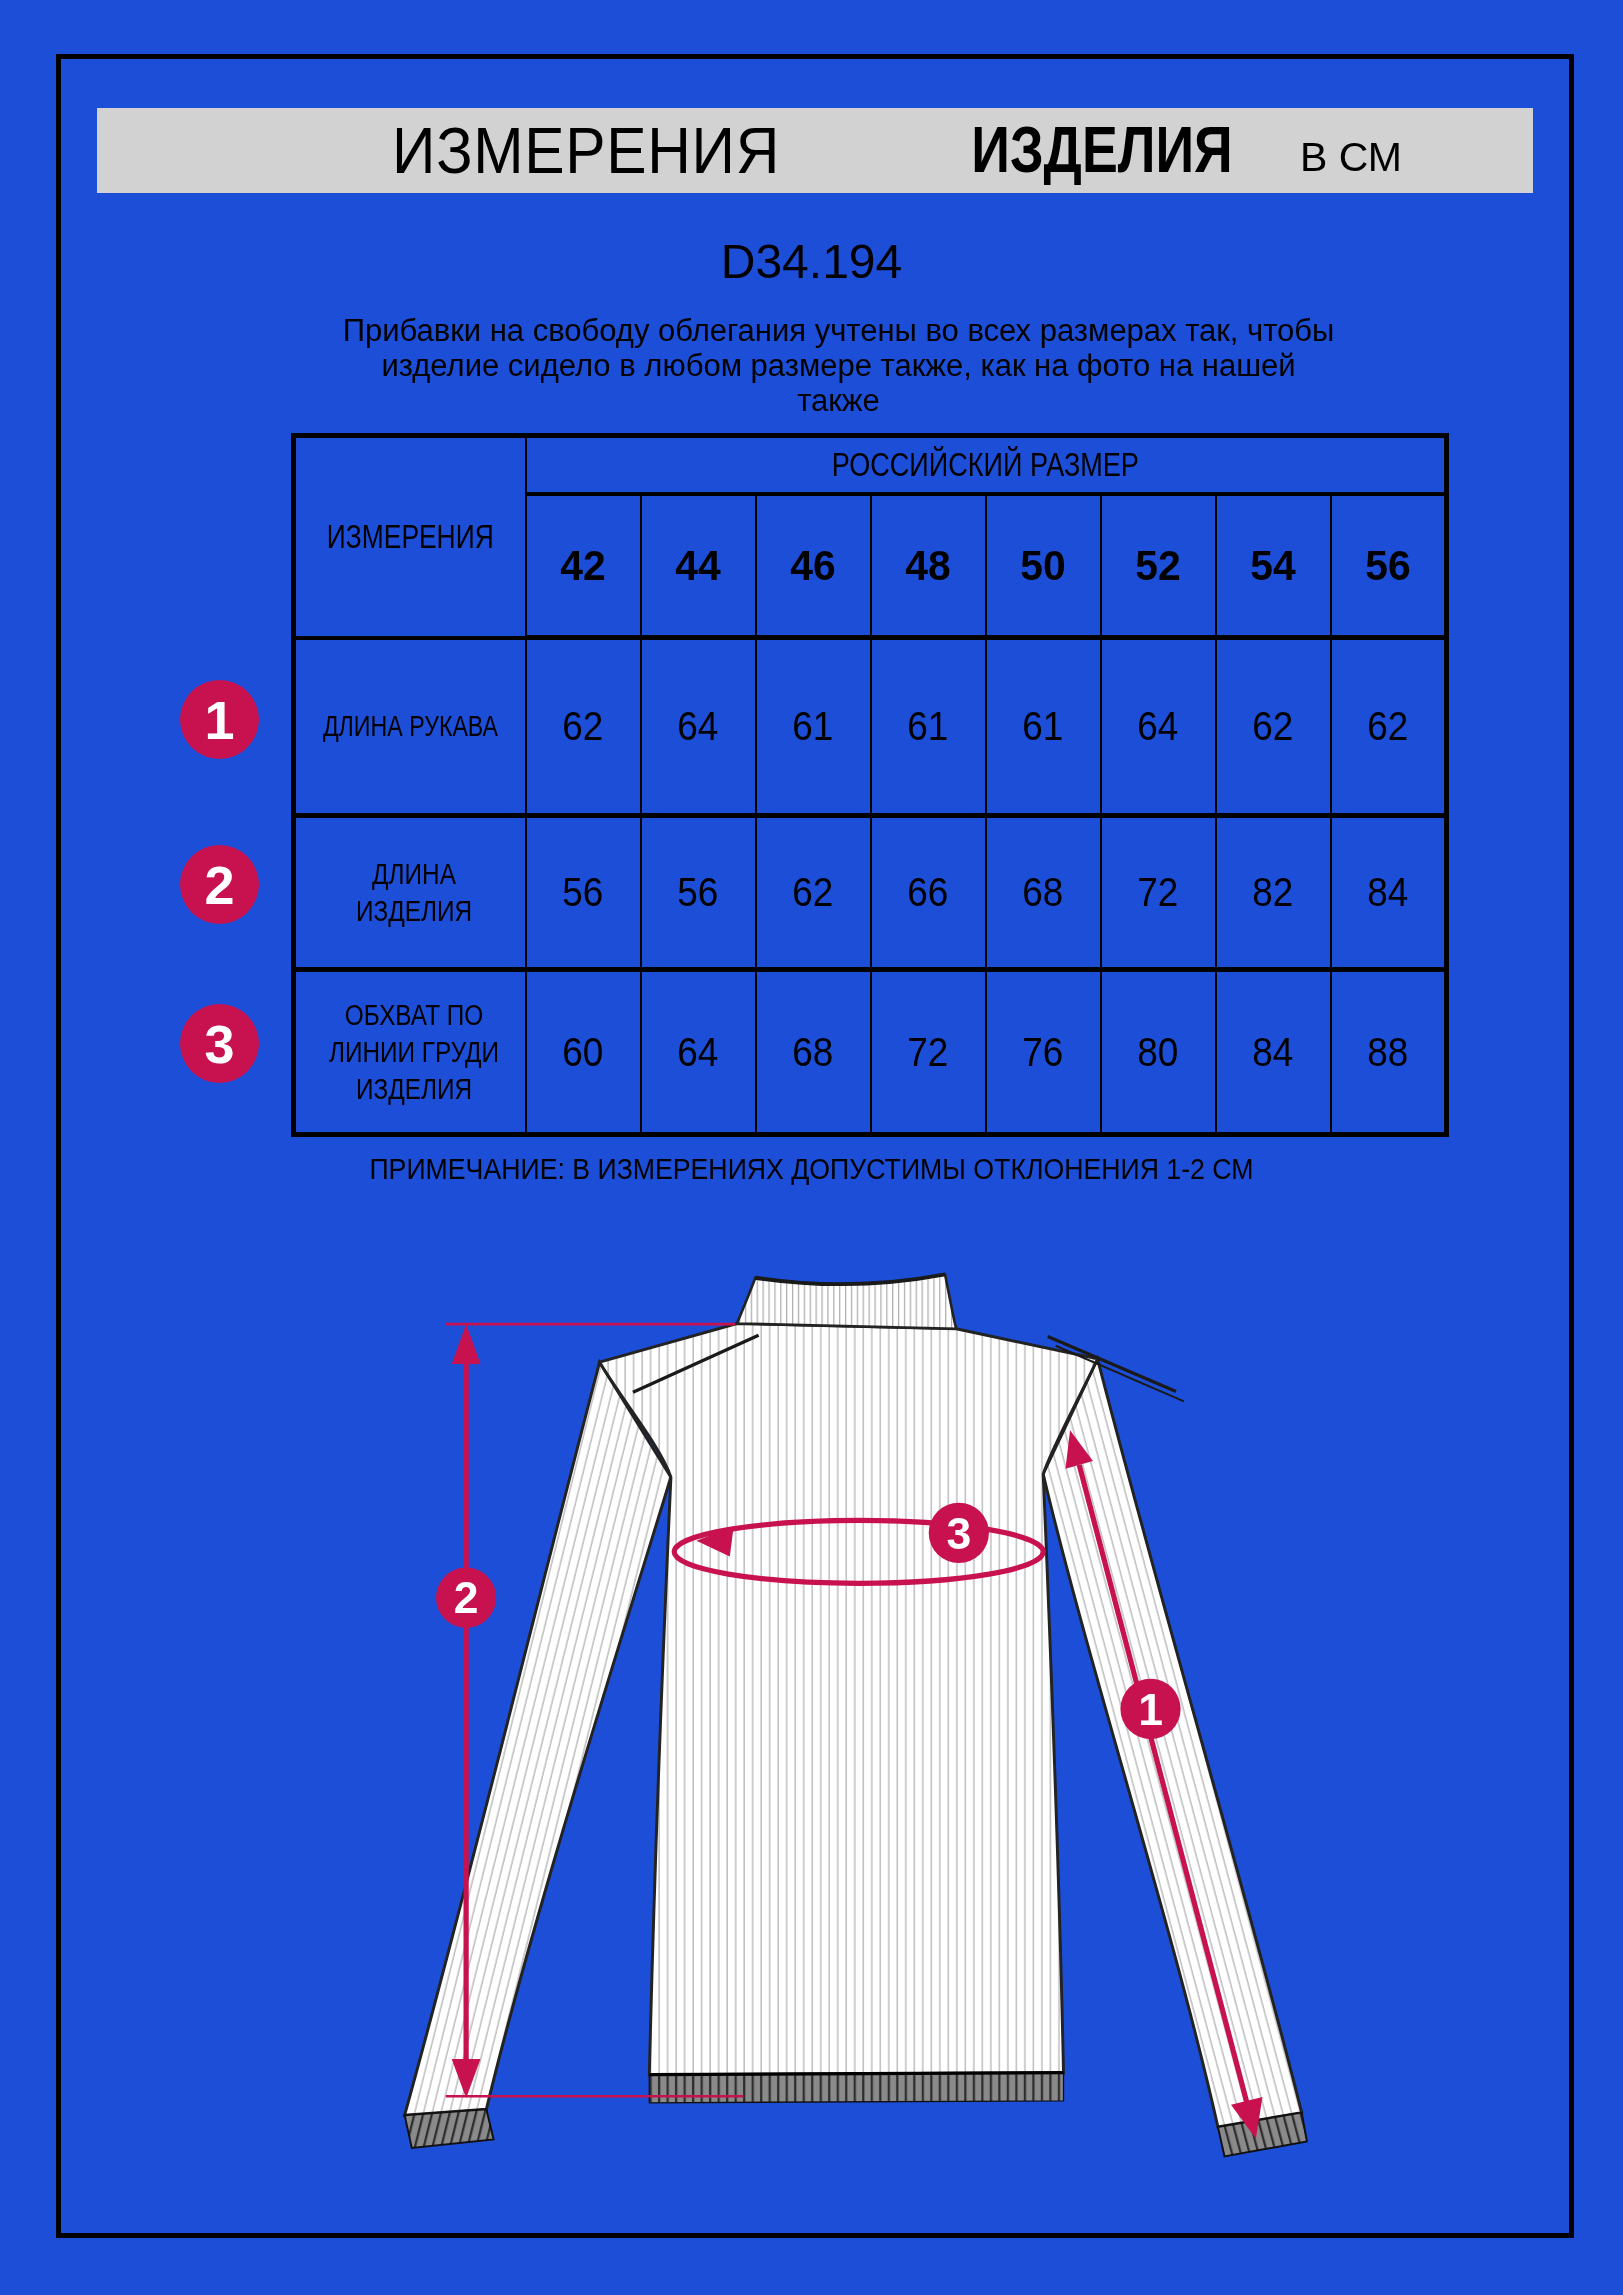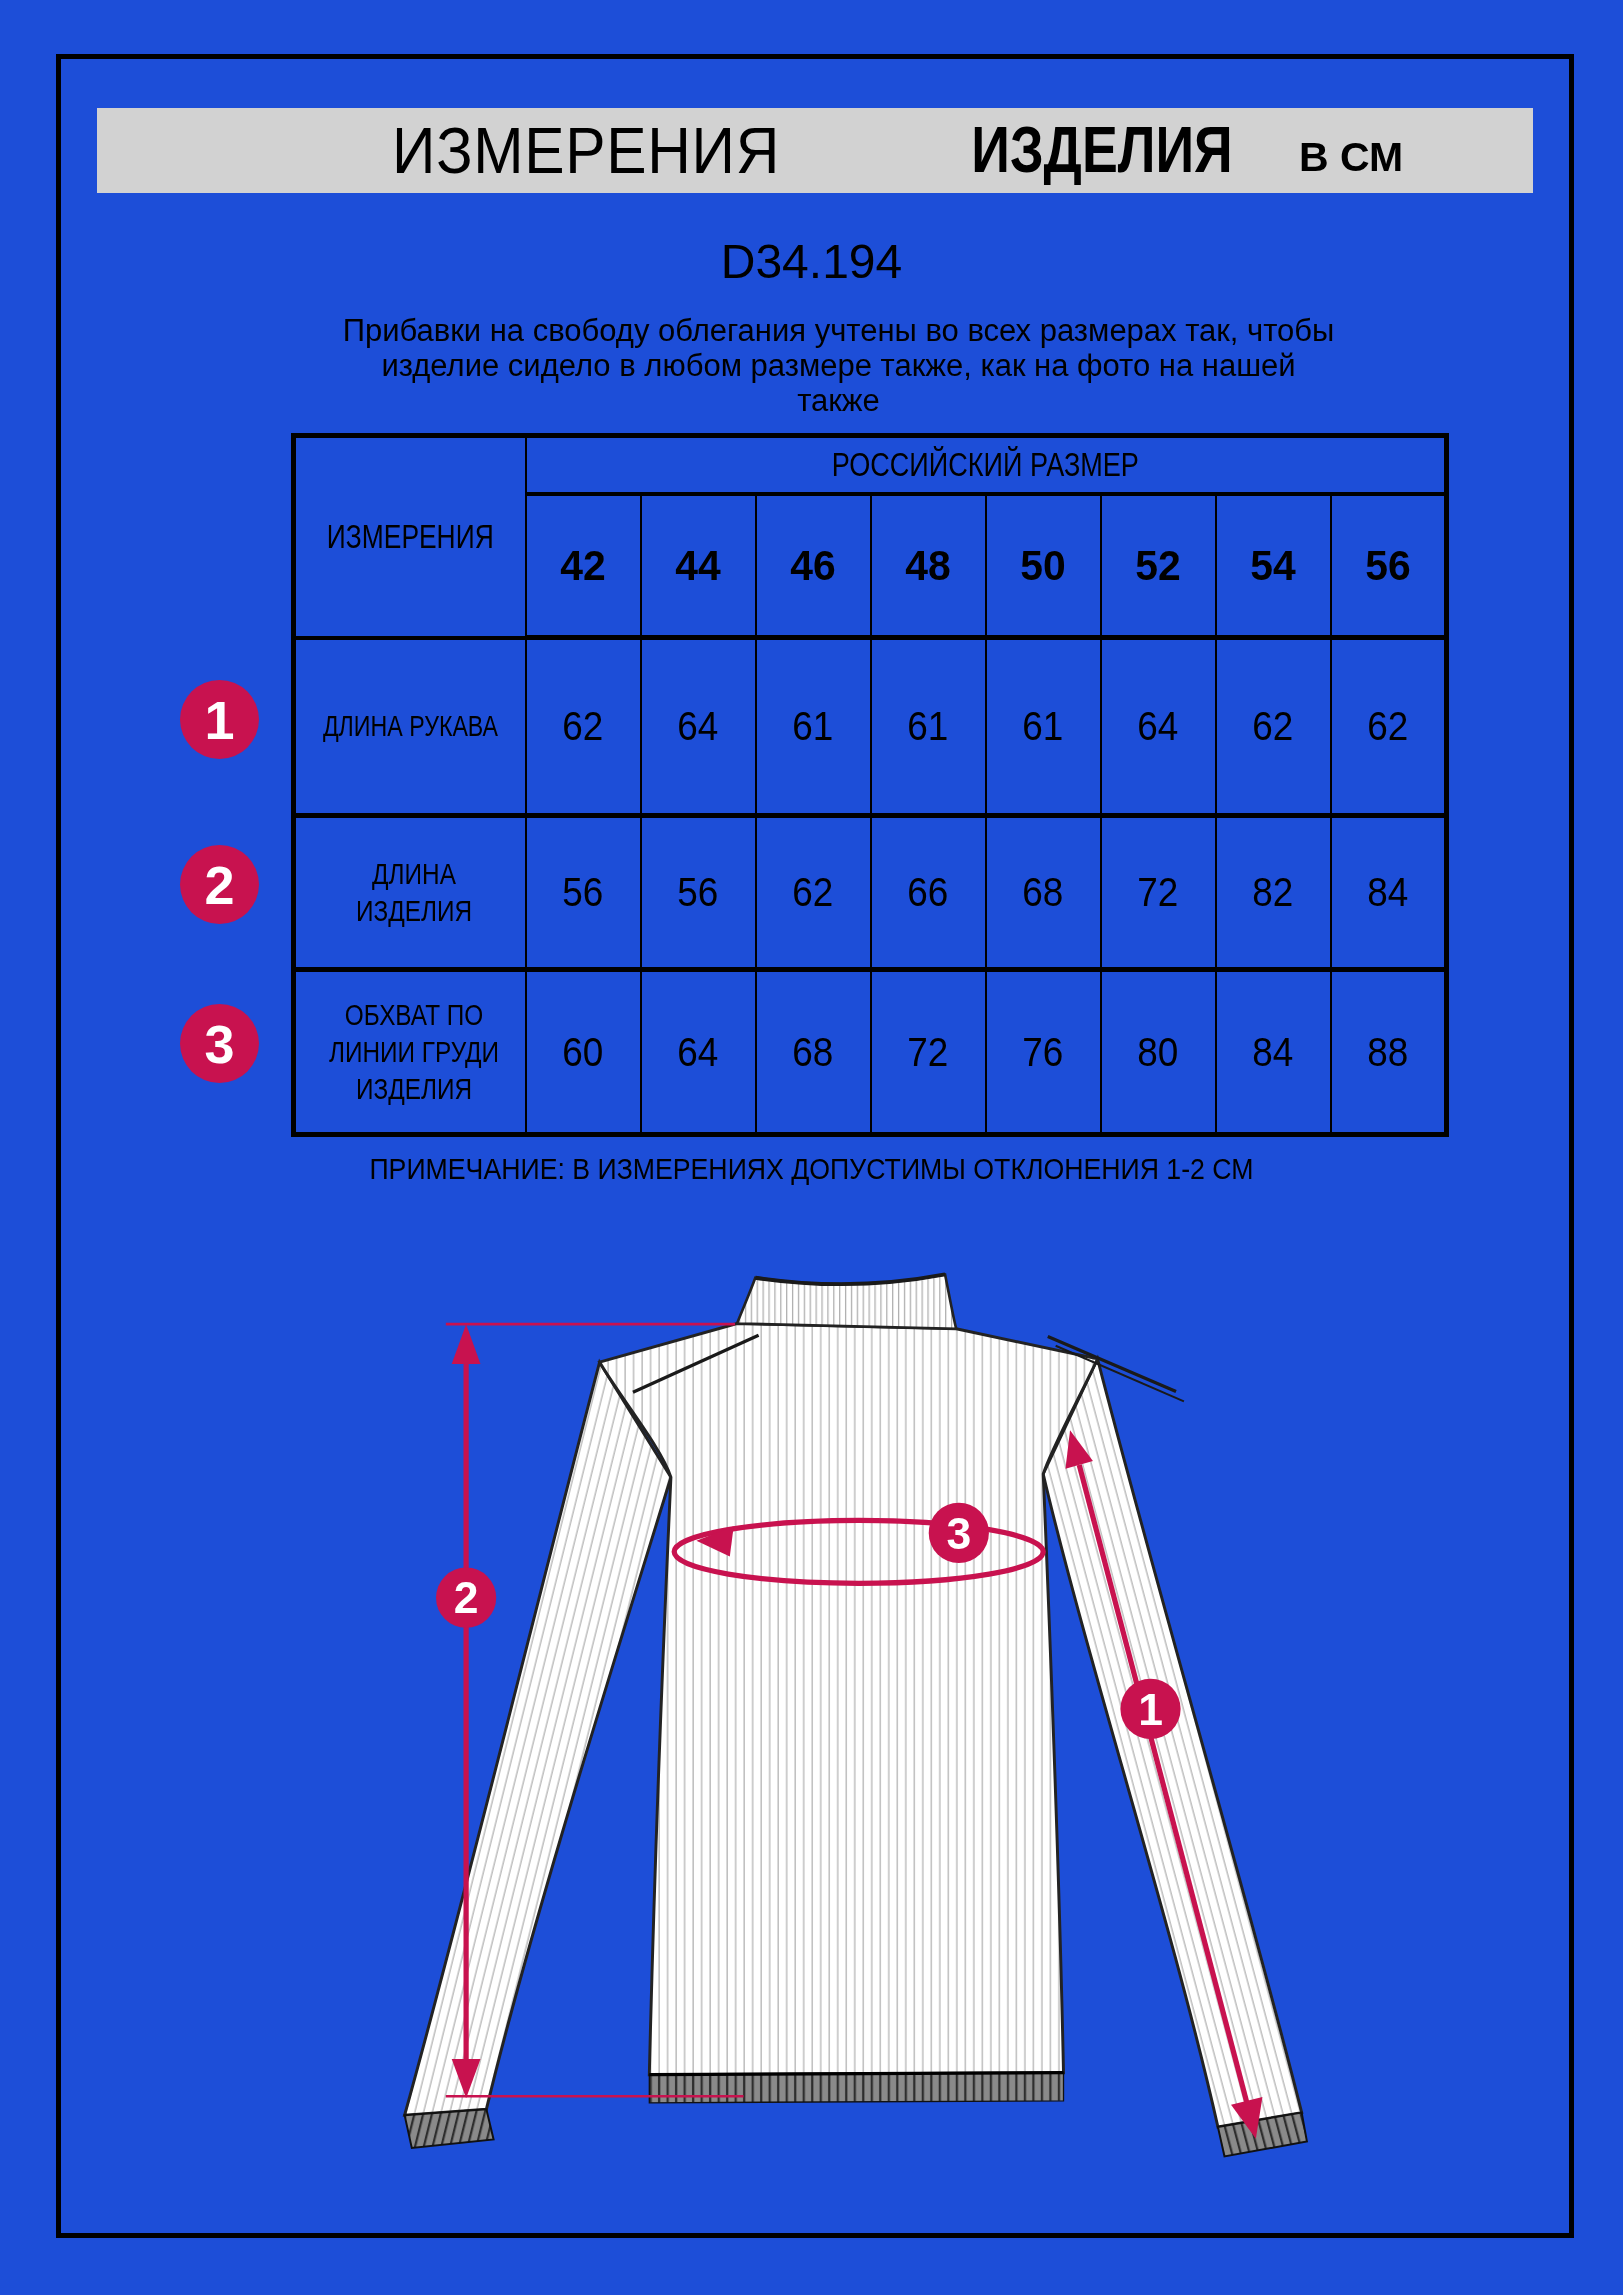--- a/index.html
+++ b/index.html
@@ -4,21 +4,21 @@
 <style>
   html,body{margin:0;padding:0;background:#fff;}
   body{font-family:"Liberation Sans",sans-serif;color:#000;}
   #page{position:relative;width:1623px;height:2295px;background:#1d4ed8;overflow:hidden;}
   #frame{position:absolute;left:56px;top:54px;width:1518px;height:2184px;border:5.9px solid #000;box-sizing:border-box;}
   
   #titlebar{position:absolute;left:97px;top:108px;width:1436px;height:85px;background:#d2d2d2;}
   #titlebar .w{position:absolute;top:0;height:85px;line-height:85px;white-space:nowrap;}
   #title-word1{left:489px;transform:translateX(-50%) scaleX(.93);font-size:65px;letter-spacing:0.7px;}
   #title-word2{left:1005px;transform:translateX(-50%) scaleX(.84);font-size:64px;font-weight:700;}
-  #title-unit{left:1254px;transform:translateX(-50%);font-size:41px;padding-top:6.5px;font-weight:bold;}
+  #title-unit{left:1254px;transform:translateX(-50%);font-size:41px;padding-top:6.5px;}
   
   #product-code{position:absolute;left:0;top:234px;width:1623px;text-align:center;font-size:48px;}
   #description{position:absolute;left:0;top:313px;width:1623px;text-align:center;font-size:31px;line-height:35px;margin-left:27px;}
   #description div{white-space:nowrap;}
   
   #size-table{position:absolute;left:291px;top:433px;border-collapse:collapse;table-layout:fixed;width:1157px;border:5.9px solid #000;}
   #size-table td{border-left:2.6px solid #000;border-right:2.6px solid #000;text-align:center;vertical-align:middle;padding:0;}
   #size-table tr.h1 td{border-bottom:4.6px solid #000;height:54px;}
   #size-table td.corner{border-bottom:5.2px solid #000;}
   #size-table tr.h2 td{border-bottom:5.2px solid #000;height:139px;}

